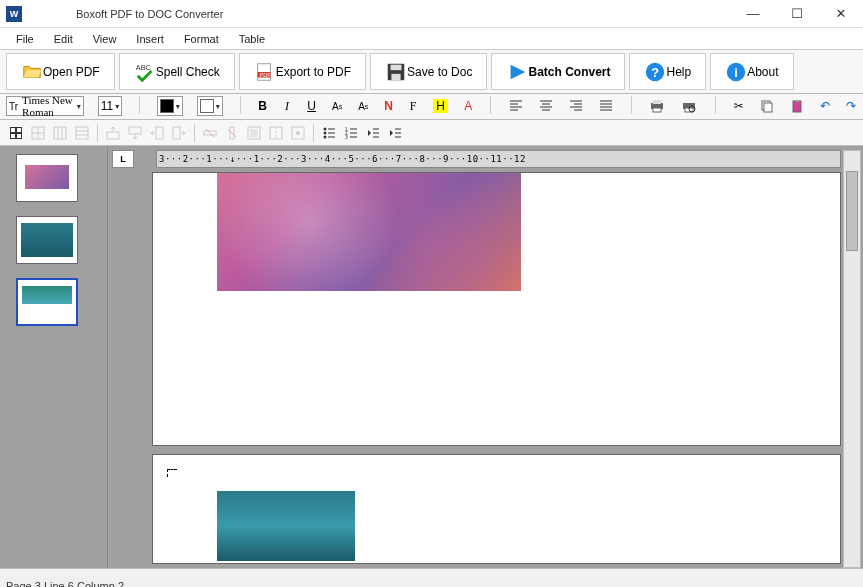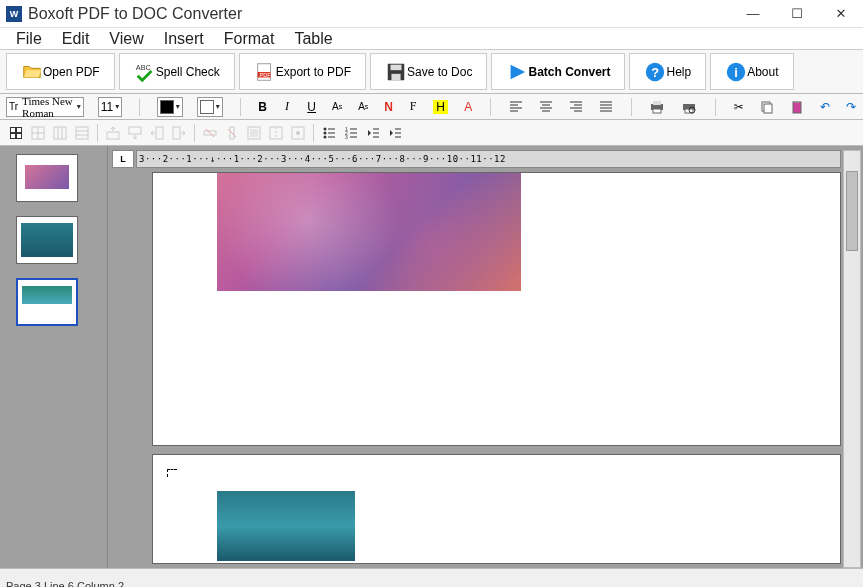--- a/index.html
+++ b/index.html
@@ -1,52 +1,52 @@
 <!DOCTYPE html>
 <html><head>
 <meta charset="utf-8">
 <style>
 * { margin: 0; padding: 0; box-sizing: border-box; font-family: "Segoe UI", Tahoma, sans-serif; }
 body { width: 863px; height: 587px; background: #fff; overflow: hidden; font-size: 12px; }
 
 .titlebar { height: 28px; background: #fff; display: flex; align-items: center; padding-left: 6px; border-bottom: 1px solid #e0e0e0; }
 .titlebar .icon { width: 16px; height: 16px; background: #1a4a8a; color: #fff; font-size: 9px; font-weight: bold; display: flex; align-items: center; justify-content: center; margin-right: 6px; }
-.titlebar .title { flex: 1; font-size: 16px; color: #333; }
+.titlebar .title { flex: 1; font-size: 11px; color: #333; margin-left: 48px; }
 .titlebar .btns { display: flex; }
 .titlebar .btns div { width: 44px; height: 28px; display: flex; align-items: center; justify-content: center; font-size: 13px; color: #333; cursor: pointer; }
 
 .menubar { height: 22px; background: #fff; display: flex; align-items: center; padding: 0 6px; border-bottom: 1px solid #ccc; }
-.menubar .mitem { padding: 2px 10px; font-size: 16px; color: #222; cursor: pointer; }
+.menubar .mitem { padding: 2px 10px; font-size: 11px; color: #222; cursor: pointer; }
 
 .toolbar-main { height: 44px; background: #f7f7f7; display: flex; align-items: stretch; border-bottom: 1px solid #bbb; padding: 3px 6px; gap: 4px; }
 .tbtn { display: flex; align-items: center; padding: 0 14px; border: 1px solid #ccc; background: #fff; cursor: pointer; gap: 0; font-size: 12px; }
 .tbtn .ic { width: 22px; height: 22px; display: flex; align-items: center; justify-content: center; }
 .tbtn.bold span.lbl { font-weight: bold; }
 
-.fmt-toolbar { height: 26px; background: #f7f7f7; display: flex; align-items: center; padding: 2px 6px; gap: 14px; border-bottom: 1px solid #bbb; }
+.fmt-toolbar { height: 26px; background: #f7f7f7; display: flex; align-items: flex-start; padding: 2px 6px; gap: 14px; border-bottom: 1px solid #bbb; }
 .ficon { width: 20px; height: 20px; display: flex; align-items: center; justify-content: center; font-size: 12px; cursor: pointer; border: 1px solid transparent; }
 .sep { width: 1px; height: 18px; background: #ccc; margin: 0 3px; }
 .colorbox { width: 14px; height: 14px; border: 1px solid #666; }
 .dropdown { display: flex; align-items: center; border: 1px solid #999; background: #fff; height: 20px; padding: 0 2px; gap: 2px; }
 .dropdown .arr { font-size: 8px; color: #333; }
 
 .tbl-toolbar { height: 26px; background: #f7f7f7; display: flex; align-items: center; padding: 2px 6px; gap: 2px; border-bottom: 1px solid #bbb; }
 .tblicon { width: 20px; height: 20px; display: flex; align-items: center; justify-content: center; cursor: pointer; border: 1px solid transparent; }
 .tblicon.dis { opacity: 0.4; cursor: default; }
 .tblicon svg { width: 14px; height: 14px; }
 
 .workspace { display: flex; height: 422px; background: #a0a0a0; }
 .thumbs { width: 108px; background: #a0a0a0; padding: 8px 16px; display: flex; flex-direction: column; gap: 14px; border-right: 1px solid #888; }
 .thumb { width: 62px; height: 48px; background: #fff; border: 1px solid #666; cursor: pointer; position: relative; overflow: hidden; }
 .thumb.active { border: 2px solid #2050c0; }
 .thumb-img { position: absolute; left: 8px; top: 10px; right: 8px; height: 24px; }
 
 .editor { flex: 1; background: #a0a0a0; position: relative; display: flex; }
 .tab-strip { position: absolute; top: 4px; left: 4px; width: 22px; height: 18px; background: #fff; border: 1px solid #888; display: flex; align-items: center; justify-content: center; font-size: 9px; font-weight: bold; }
-.ruler { position: absolute; top: 4px; left: 28px; right: 22px; height: 18px; background: #d8d8d8; border: 1px solid #888; font-size: 9px; display: flex; align-items: center; overflow: hidden; padding-left: 2px; letter-spacing: 0.5px; font-family: monospace; }
+.ruler { position: absolute; top: 4px; left: 48px; right: 22px; height: 18px; background: #d8d8d8; border: 1px solid #888; font-size: 9px; display: flex; align-items: center; overflow: hidden; padding-left: 2px; letter-spacing: 0.5px; font-family: monospace; }
 .page-area { position: absolute; top: 26px; left: 44px; right: 22px; bottom: 0; overflow: hidden; }
 .page { background: #fff; border: 1px solid #666; margin-bottom: 8px; position: relative; }
 .page1 { height: 274px; }
 .page2 { height: 110px; }
 .doc-img { position: absolute; }
 .img1 { left: 64px; top: 0; width: 304px; height: 118px; background: linear-gradient(135deg, #d4739a 0%, #b85a9e 30%, #7a5aa8 60%, #d47368 100%); }
 .img1::after { content:""; position:absolute; inset:0; background: radial-gradient(circle at 30% 40%, rgba(255,255,255,0.3), transparent 40%), radial-gradient(circle at 70% 60%, rgba(200,100,150,0.5), transparent 50%); }
 .img2 { left: 64px; top: 36px; width: 138px; height: 70px; background: linear-gradient(180deg, #2a7a8a 0%, #3a9aaa 50%, #1a5a6a 100%); }
 .cursor-mark { position: absolute; left: 14px; top: 14px; width: 10px; height: 8px; border-left: 1px dashed #000; border-top: 1px dashed #000; }
 .scrollbar-v { position: absolute; top: 4px; right: 2px; width: 18px; bottom: 0; background: #e8e8e8; border: 1px solid #bbb; }

